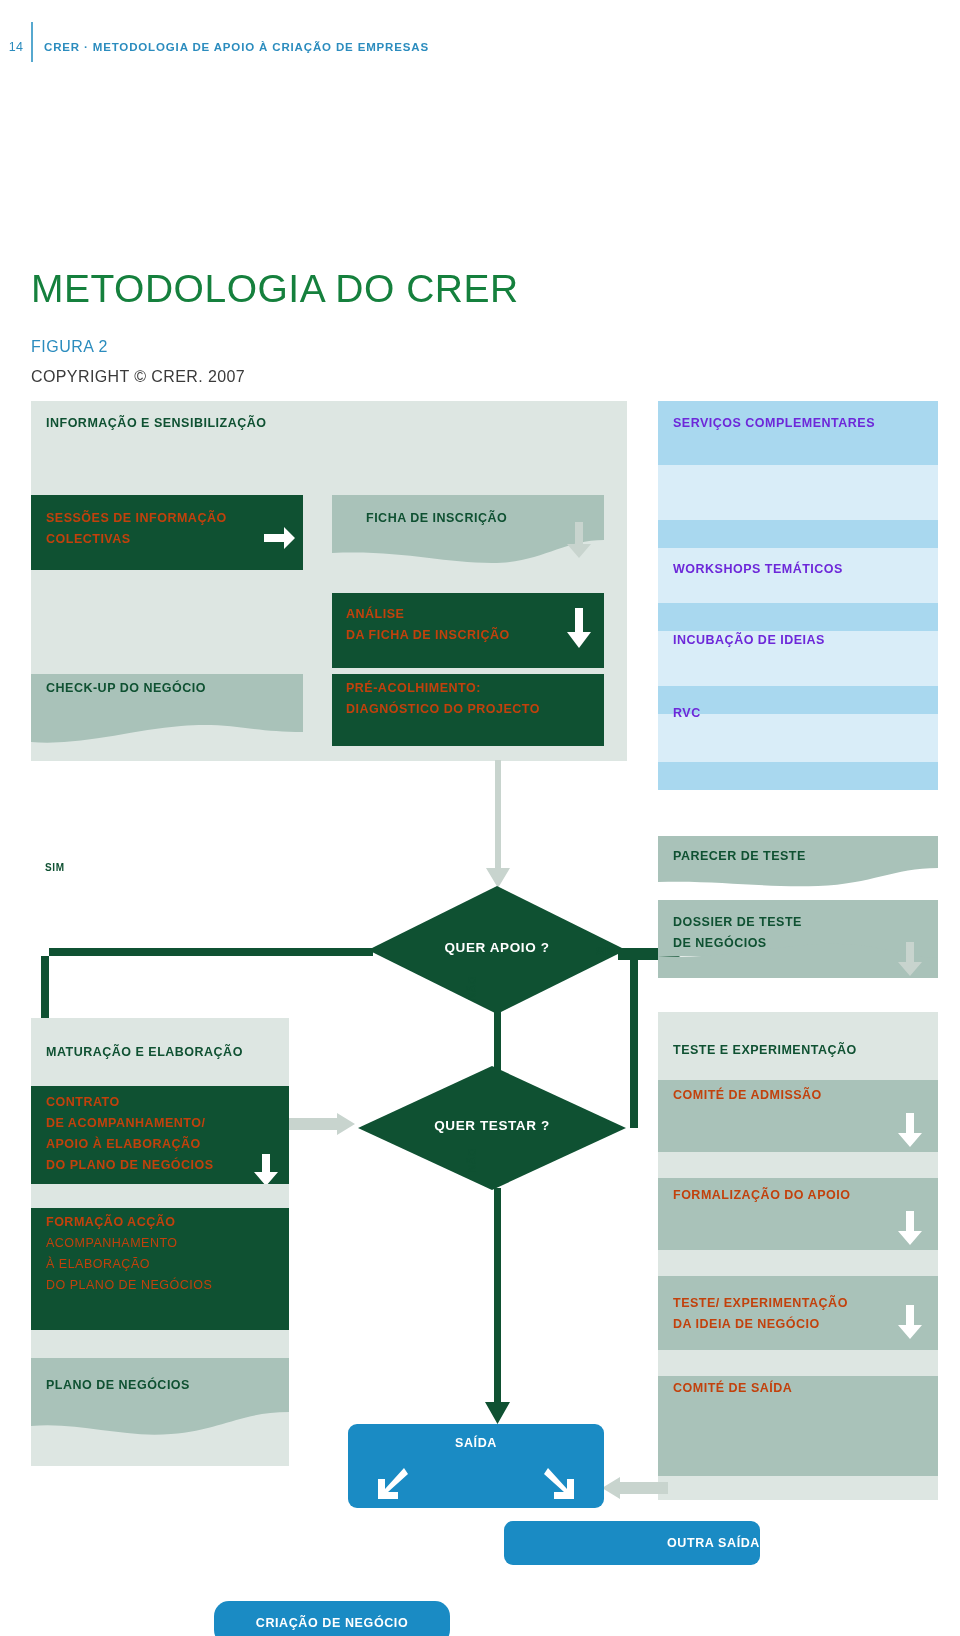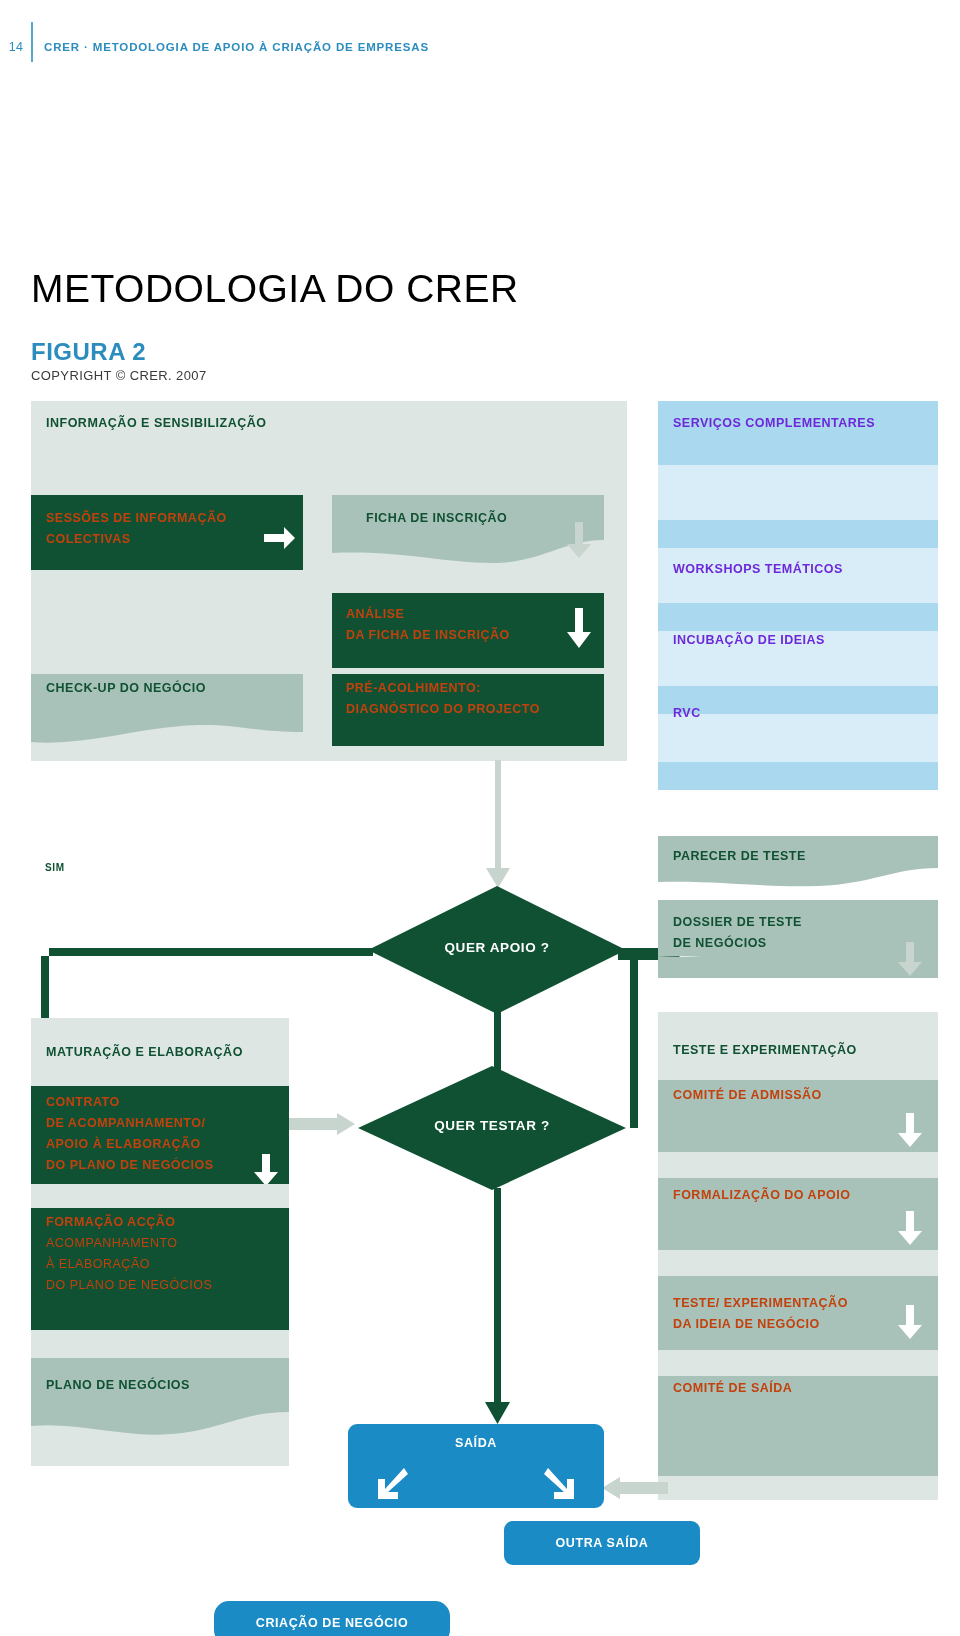--- a/index.html
+++ b/index.html
@@ -23,30 +23,30 @@
   }
   #header-title{
     left:44px;top:41px;
     font-size:11.5px;letter-spacing:.85px;font-weight:bold;color:#2b8cbe;
     white-space:nowrap;
   }
 
   
   #doc-title{
     left:31px;top:267px;
-    font-size:39px;letter-spacing:.5px;color:#000000;font-weight:normal;
+    font-size:39px;letter-spacing:.5px;color:#15803d;font-weight:normal;
     white-space:nowrap;
   }
   #figure-label{
     left:31px;top:338px;
-    font-size:24px;letter-spacing:.5px;color:#2b8cbe;font-weight:bold;
+    font-size:16px;letter-spacing:.5px;color:#2b8cbe;font-weight:normal;
   }
   #copyright-label{
     left:31px;top:368px;
-    font-size:13px;letter-spacing:.4px;color:#3a3a3a;font-weight:normal;
+    font-size:16px;letter-spacing:.4px;color:#3a3a3a;font-weight:normal;
   }
 
   
   .band{position:absolute;}
   .lt{background:#dde6e2;}      
   .md{background:#a9c2b9;}      
   .dk{background:#0f5132;}      
   .blue-d{background:#a9d8ef;}  
   .blue-l{background:#d9edf8;}  
 
@@ -317,15 +317,15 @@
     <path d="M30,2 L34,8 L14,26 L24,26 L24,33 L4,33 L4,13 L11,13 L11,23 Z" fill="#ffffff"></path>
   </svg>
   <svg class="abs" style="left:196px;top:42px;" width="34" height="34">
     <path d="M4,2 L0,8 L20,26 L10,26 L10,33 L30,33 L30,13 L23,13 L23,23 Z" fill="#ffffff"></path>
   </svg>
 </div>
 
 <div class="btn" style="left:214px;top:1671px;width:236px;height:44px;transform:translateY(-70px);border-radius:15px;">
   <span>CRIAÇÃO DE NEGÓCIO</span>
 </div>
-<div class="btn" style="left:504px;top:1591px;width:196px;height:44px;transform:translateY(-70px);">
+<div class="btn" style="left:504px;top:1591px;width:256px;height:44px;transform:translateY(-70px);justify-content:flex-end;">
   <span>OUTRA SAÍDA</span>
 </div>
 
 </body></html>

